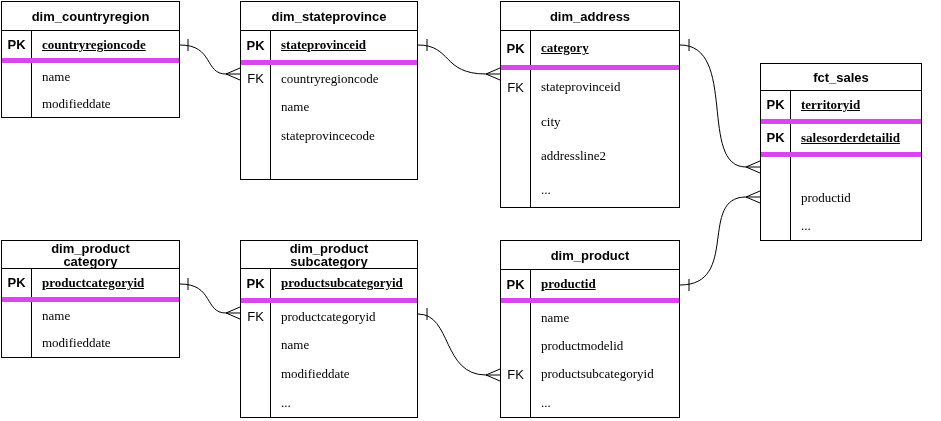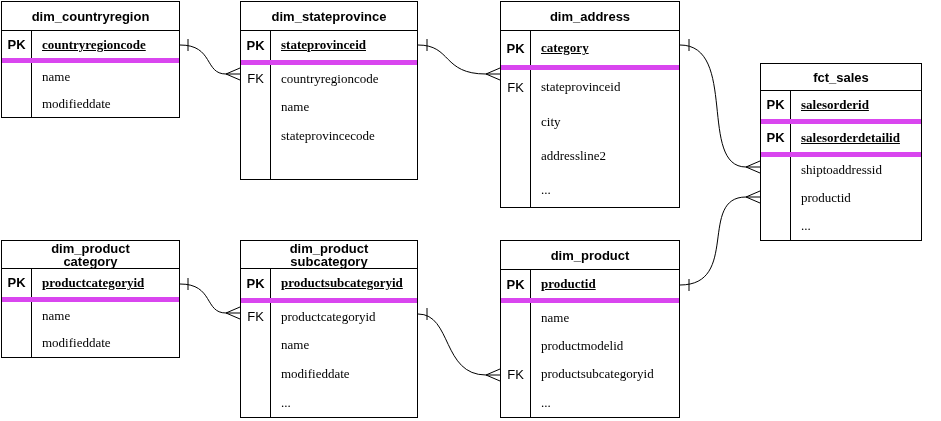--- a/index.html
+++ b/index.html
@@ -188,29 +188,28 @@
       </div>
       <div class="erd-row">
         <div class="erd-key"></div>
         <div class="erd-field">...</div>
       </div>
     </div>
   <div class="erd-table" id="t-fct_sales">
       <div class="erd-title">fct_sales</div>
       <div class="erd-row pk-row">
         <div class="erd-key pk-key">PK</div>
-        <div class="erd-field pk-field">salesorderid</div>
+        <div class="erd-field pk-field">territoryid</div>
       </div>
       <div class="erd-row pk-row">
         <div class="erd-key pk-key">PK</div>
         <div class="erd-field pk-field">salesorderdetailid</div>
       </div>
       <div class="erd-row">
         <div class="erd-key"></div>
-        <div class="erd-field">shiptoaddressid</div>
       </div>
       <div class="erd-row">
         <div class="erd-key"></div>
         <div class="erd-field">productid</div>
       </div>
       <div class="erd-row">
         <div class="erd-key"></div>
         <div class="erd-field">...</div>
       </div>
     </div>

